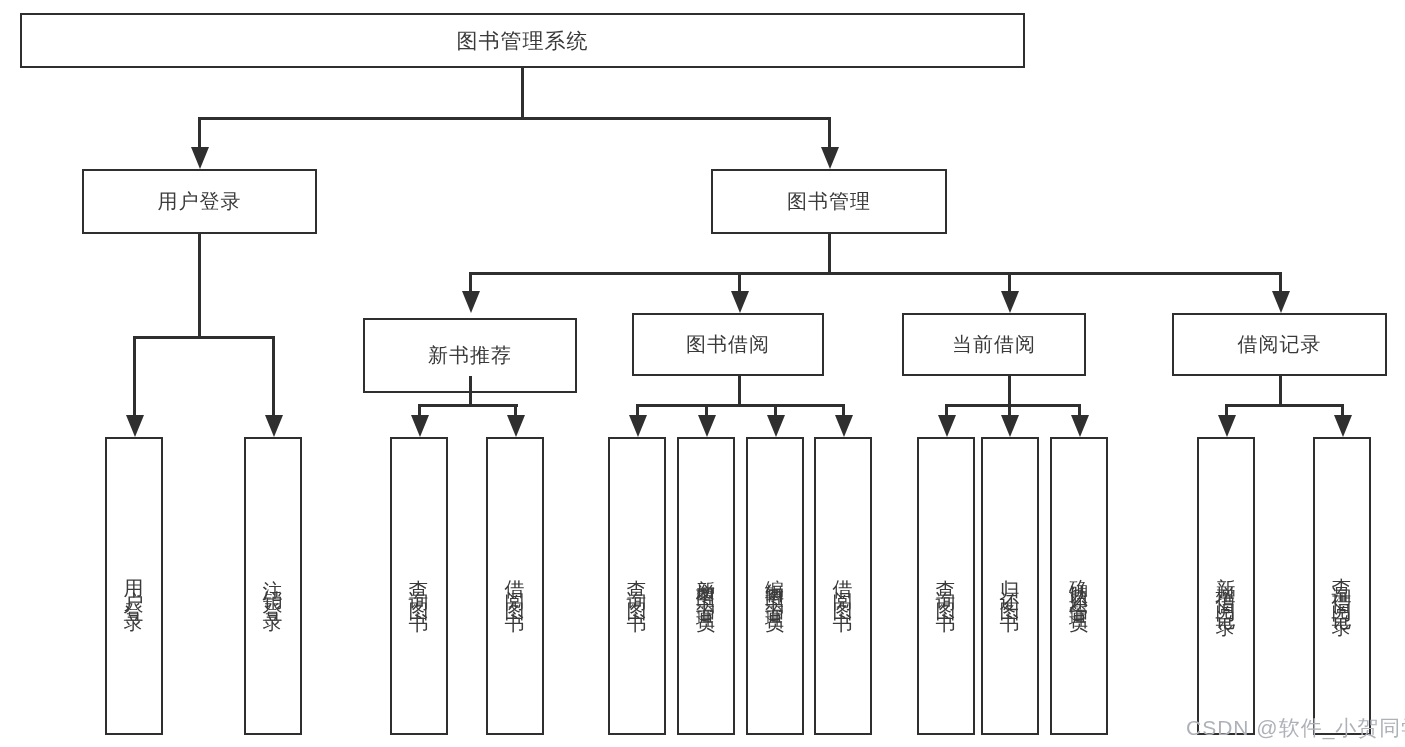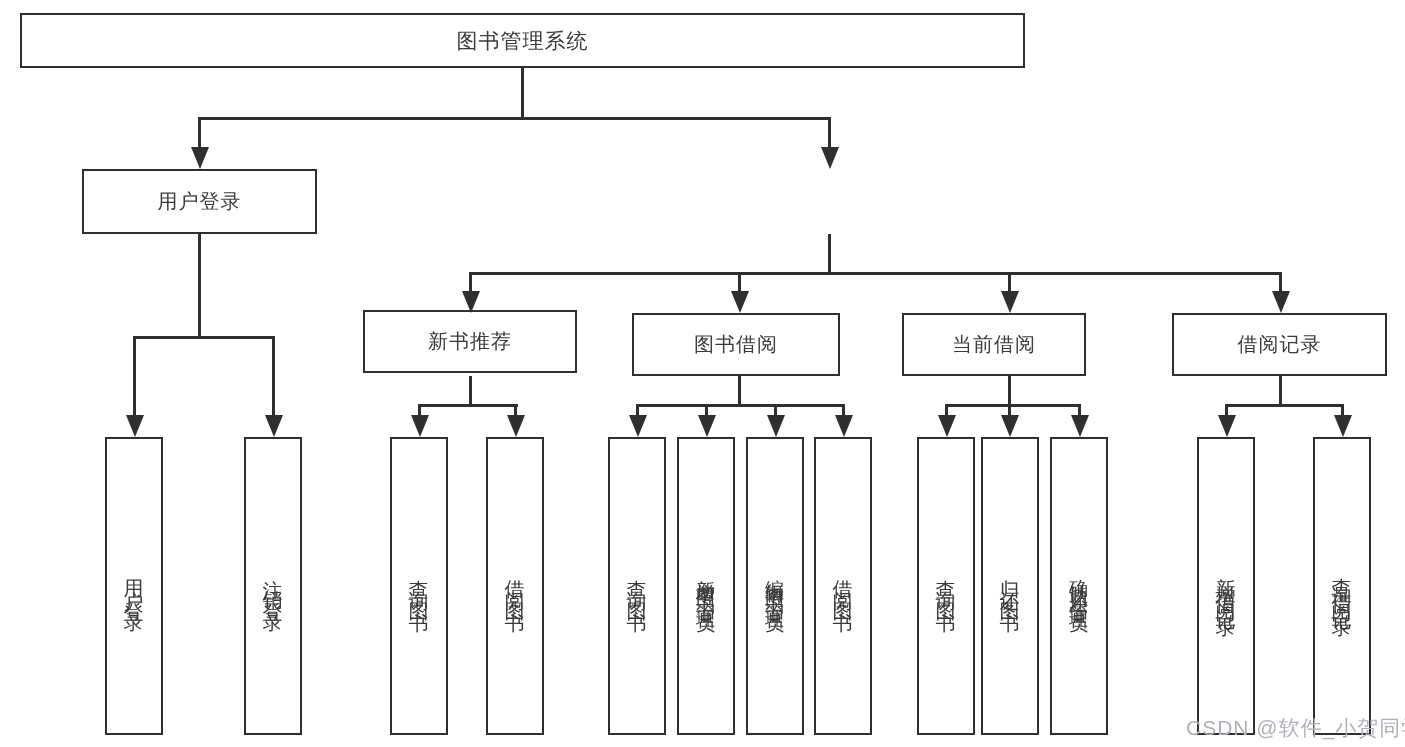--- a/index.html
+++ b/index.html
@@ -61,25 +61,28 @@
 
 <div class="canvas">
 
   <div class="box hbox rootbox" style="left:20px;top:13px;width:1005px;height:55px">
     <span>图书管理系统</span>
   </div>
 
   <div class="box hbox" style="left:82px;top:169px;width:235px;height:65px">
     <span>用户登录</span>
   </div>
+  <div class="box hbox" style="left:711px;top:169px;width:236px;height:65px">
+    <span>图书管理</span>
+  </div>
 
-  <div class="box hbox" style="left:363px;top:310px;width:214px;height:63px">
+  <div class="box hbox" style="left:363px;top:318px;width:214px;height:75px">
     <span>新书推荐</span>
   </div>
-  <div class="box hbox" style="left:632px;top:313px;width:208px;height:63px">
+  <div class="box hbox" style="left:632px;top:313px;width:192px;height:63px">
     <span>图书借阅</span>
   </div>
   <div class="box hbox" style="left:902px;top:313px;width:184px;height:63px">
     <span>当前借阅</span>
   </div>
   <div class="box hbox" style="left:1172px;top:313px;width:215px;height:63px">
     <span>借阅记录</span>
   </div>
 
   <div class="box vbox" style="left:105px;top:437px;width:58px;height:298px">

